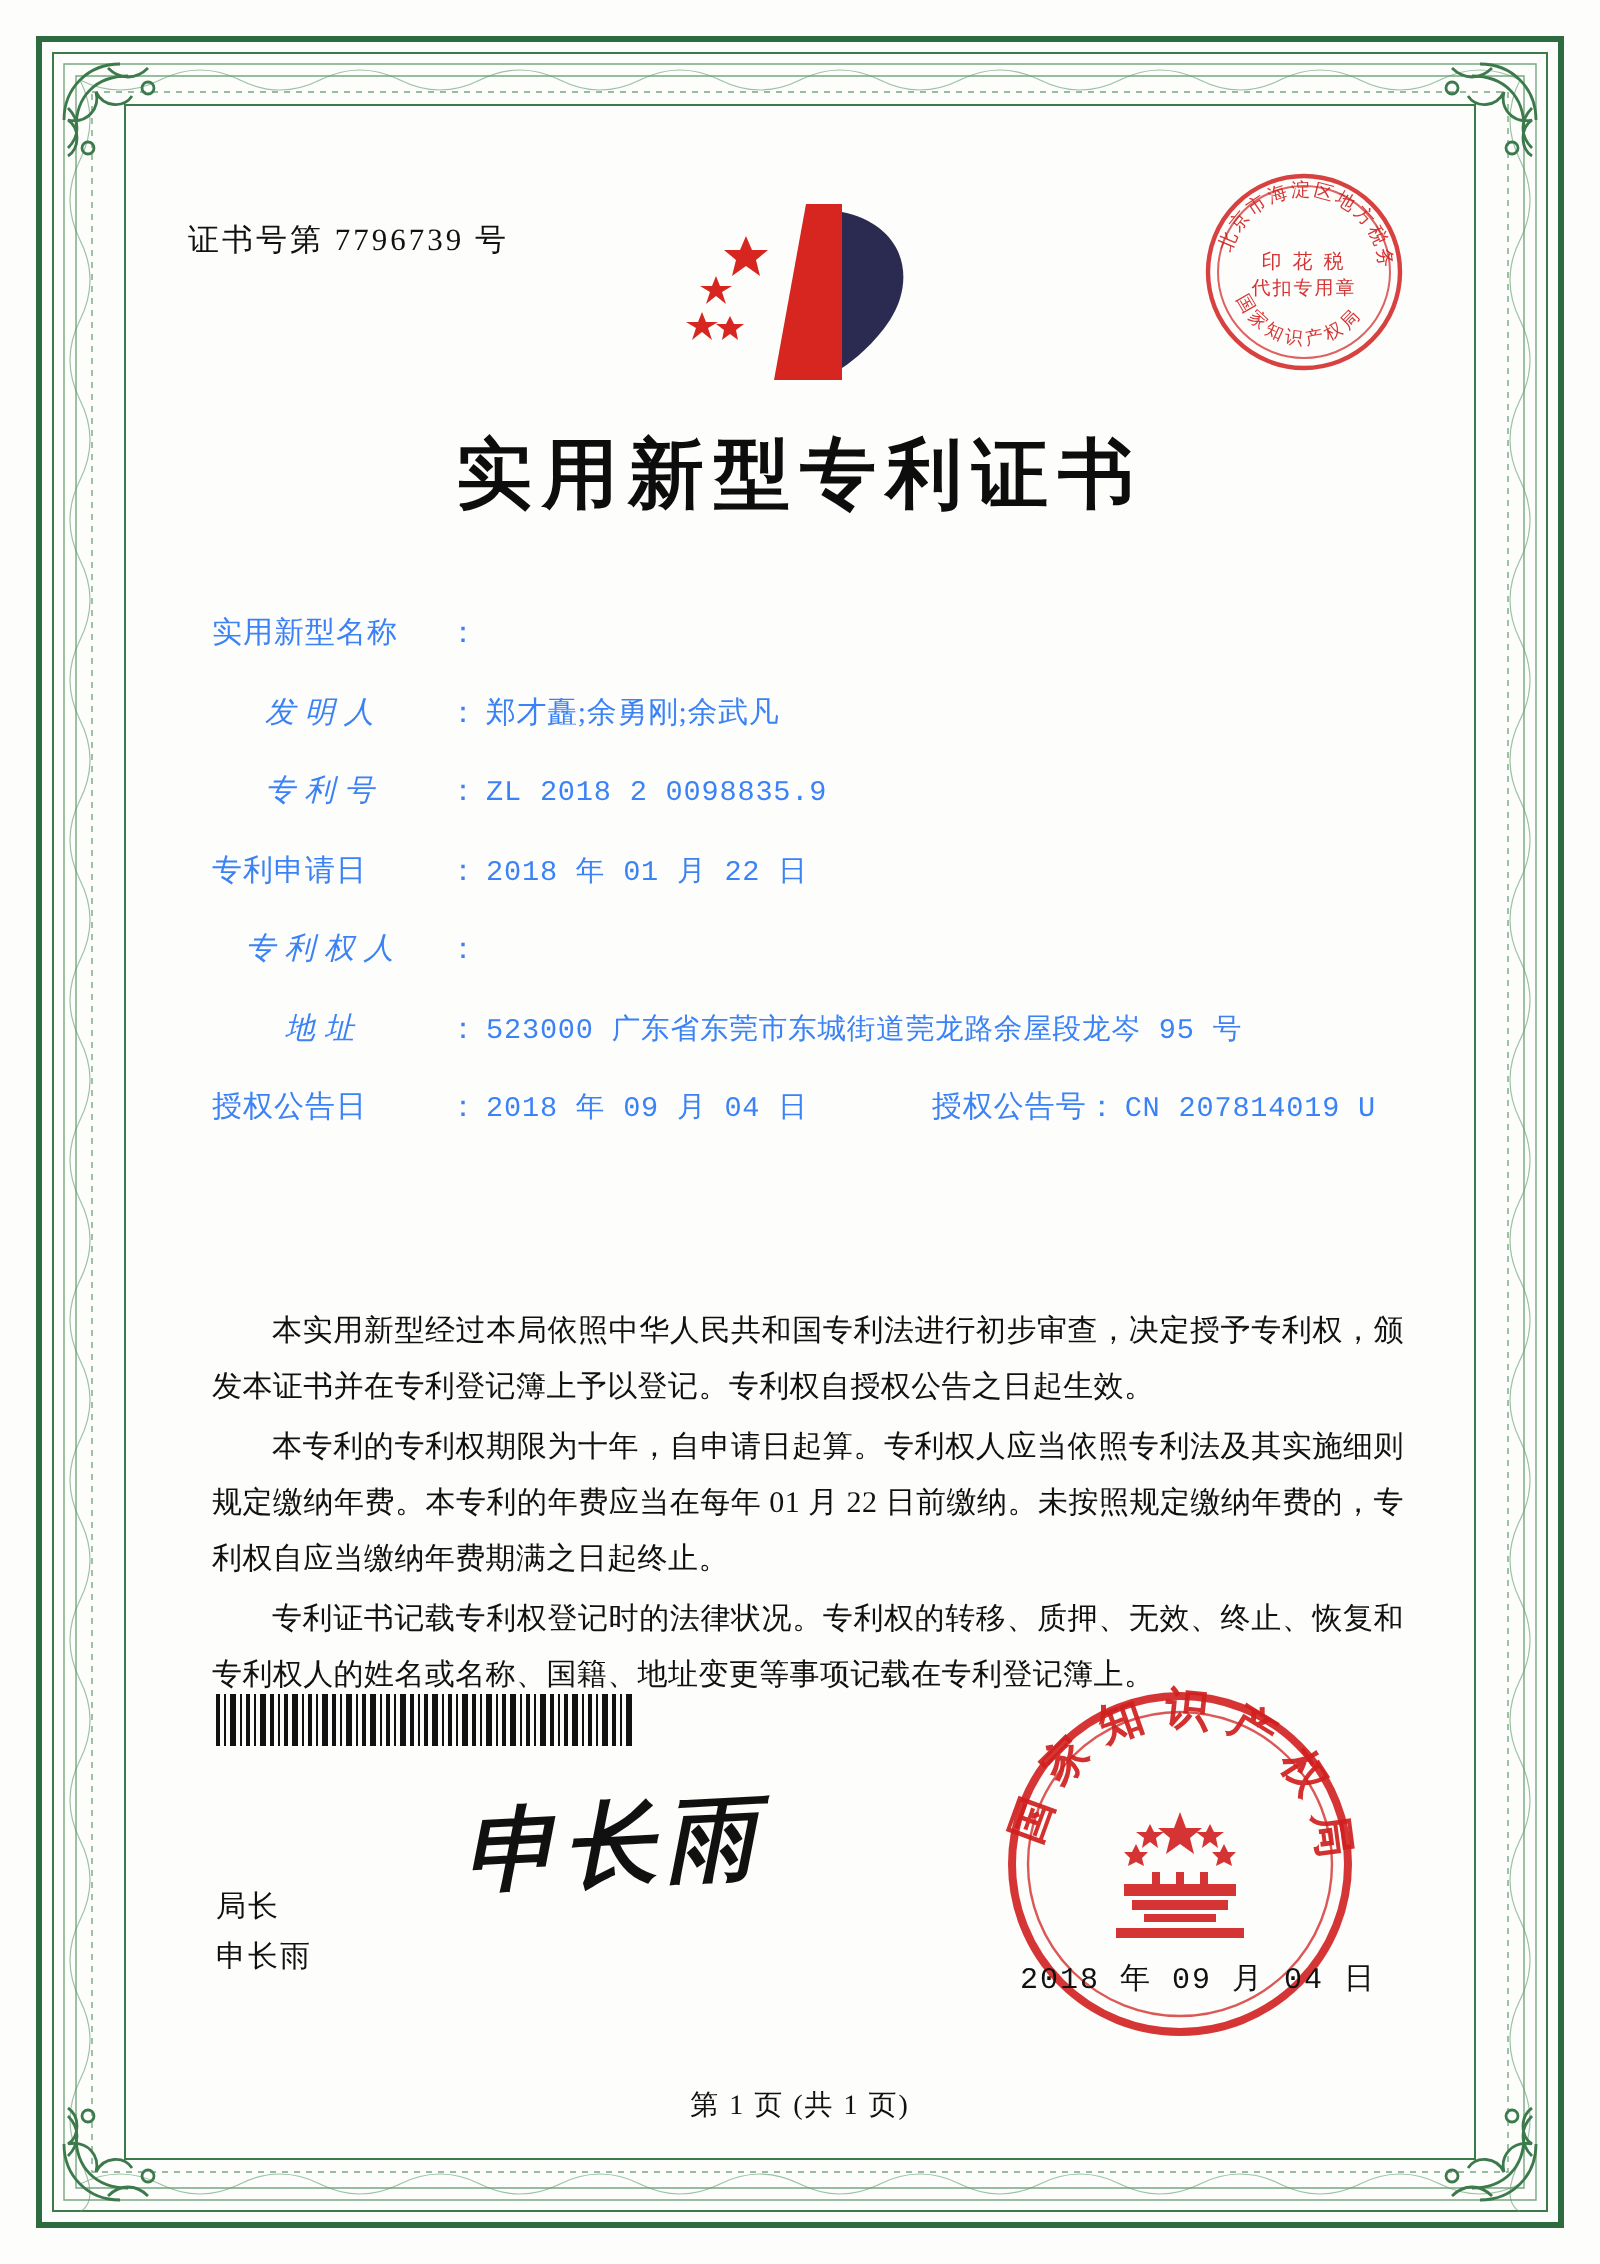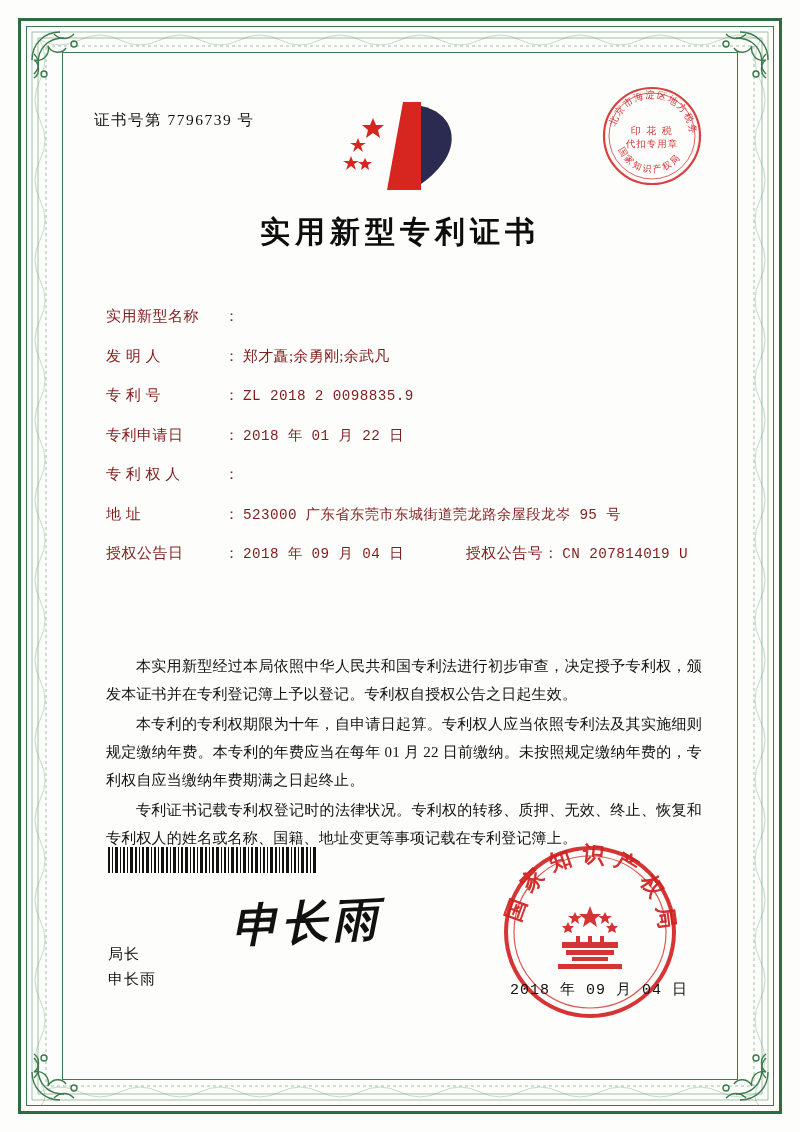--- a/index.html
+++ b/index.html
@@ -89,50 +89,51 @@
     right: 34px; top: 32px;
     width: 104px; height: 104px;
   }
 
   .title {
     position: absolute;
     left: 0; right: 0;
     top: 160px;
     text-align: center;
     font-family: "Liberation Serif", serif;
-    font-size: 30px;
+    font-size: 38px;
     font-weight: bold;
     letter-spacing: 5px;
     color: #0d0d0d;
   }
 
   .fields {
     position: absolute;
     left: 44px;
     top: 255px;
     width: 600px;
     font-size: 15px;
-    color: #7f1d1d;
+    color: #3b82f6;
   }
   .field-row {
     display: flex;
     align-items: baseline;
     margin-bottom: 20.5px;
     white-space: nowrap;
   }
   .f-label {
     width: 118px;
     flex: 0 0 118px;
     letter-spacing: 0.5px;
   }
   .f-label.spread {
     display: flex;
-    justify-content: flex-start;
+    justify-content: center;
     padding-right: 10px;
     box-sizing: border-box;
+    font-style: italic;
   }
   .f-colon { margin-right: 4px; }
   .f-value {
     letter-spacing: 0.3px;
   }
   .f-value.mono {
     font-family: "Liberation Mono", monospace;
     font-size: 14.3px;
     letter-spacing: 0.4px;
   }
@@ -476,14 +477,15 @@
         <rect x="72" y="115" width="36" height="4"></rect>
         <rect x="76" y="94" width="4" height="8"></rect>
         <rect x="88" y="94" width="4" height="8"></rect>
         <rect x="100" y="94" width="4" height="8"></rect>
         <rect x="58" y="122" width="64" height="5"></rect>
       </g>
     </svg>
 
     <div class="seal-date">2018 年 09 月 04 日</div>
 
+    <div class="page-no">第 1 页 (共 1 页)</div>
   </div>
 </div>
 
 </body></html>

